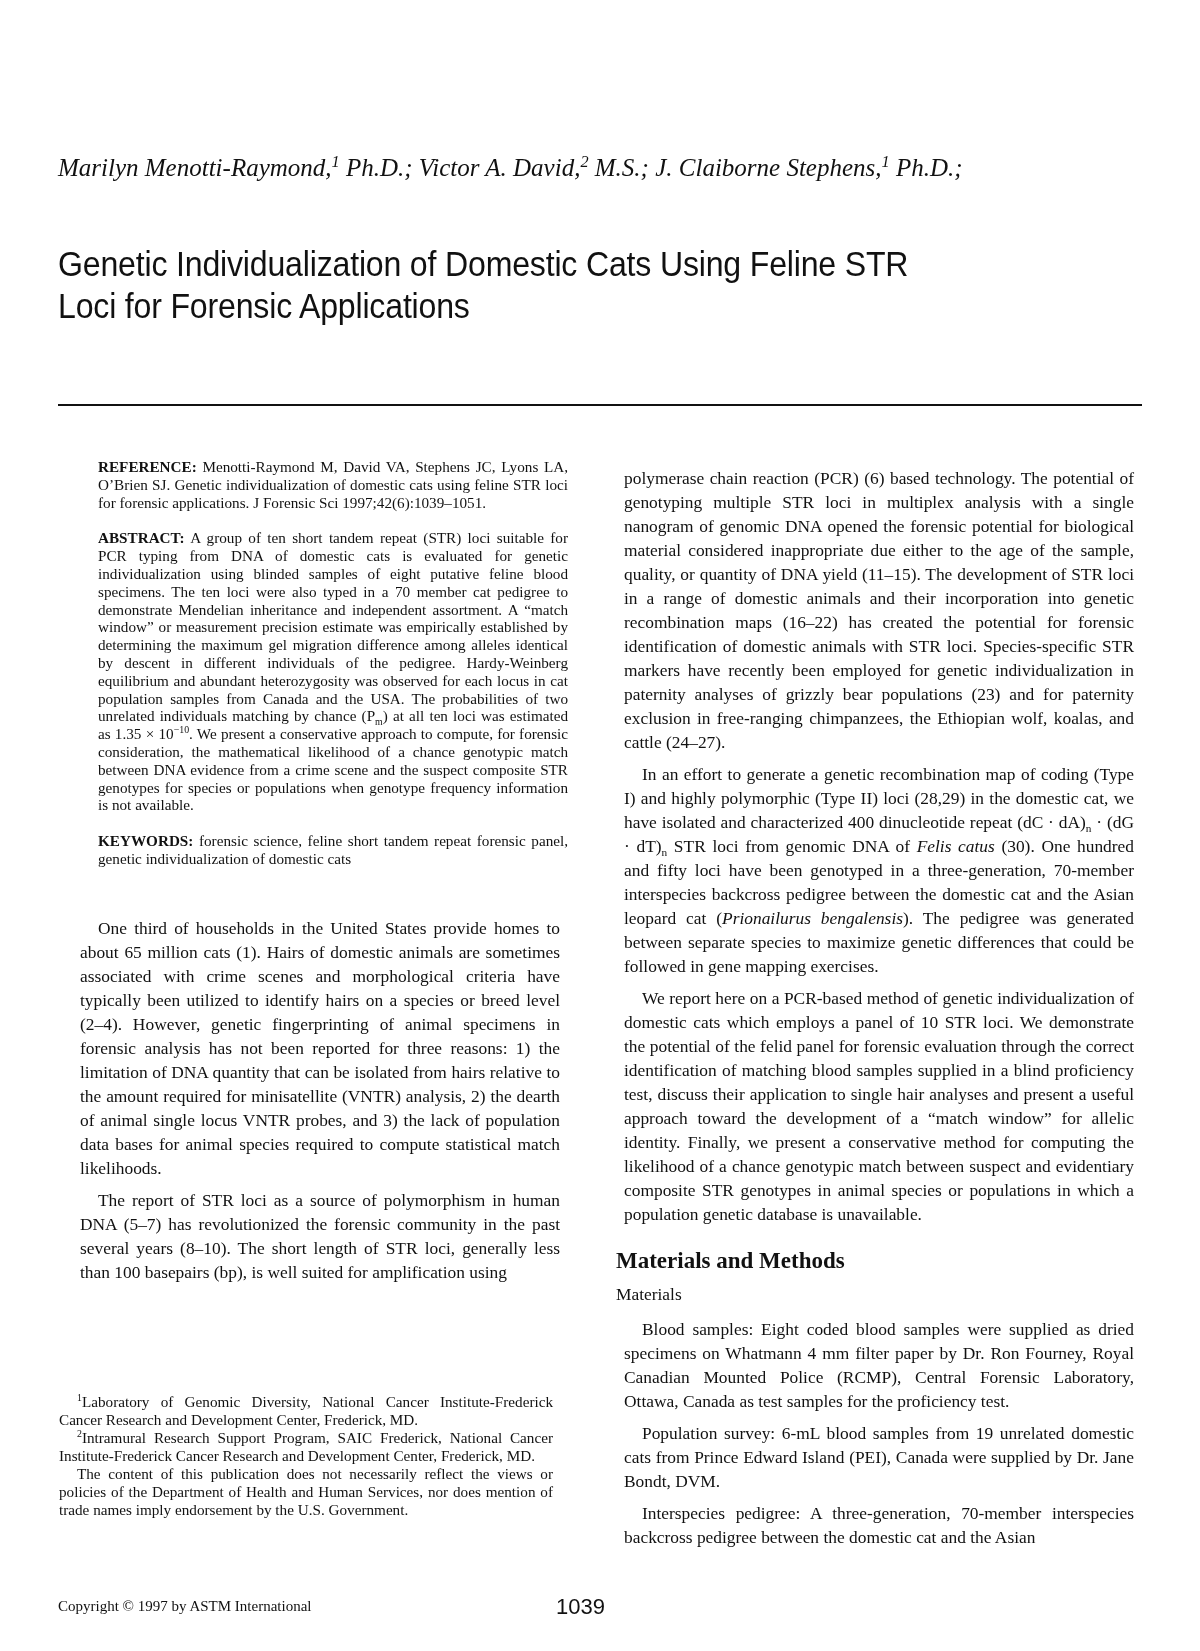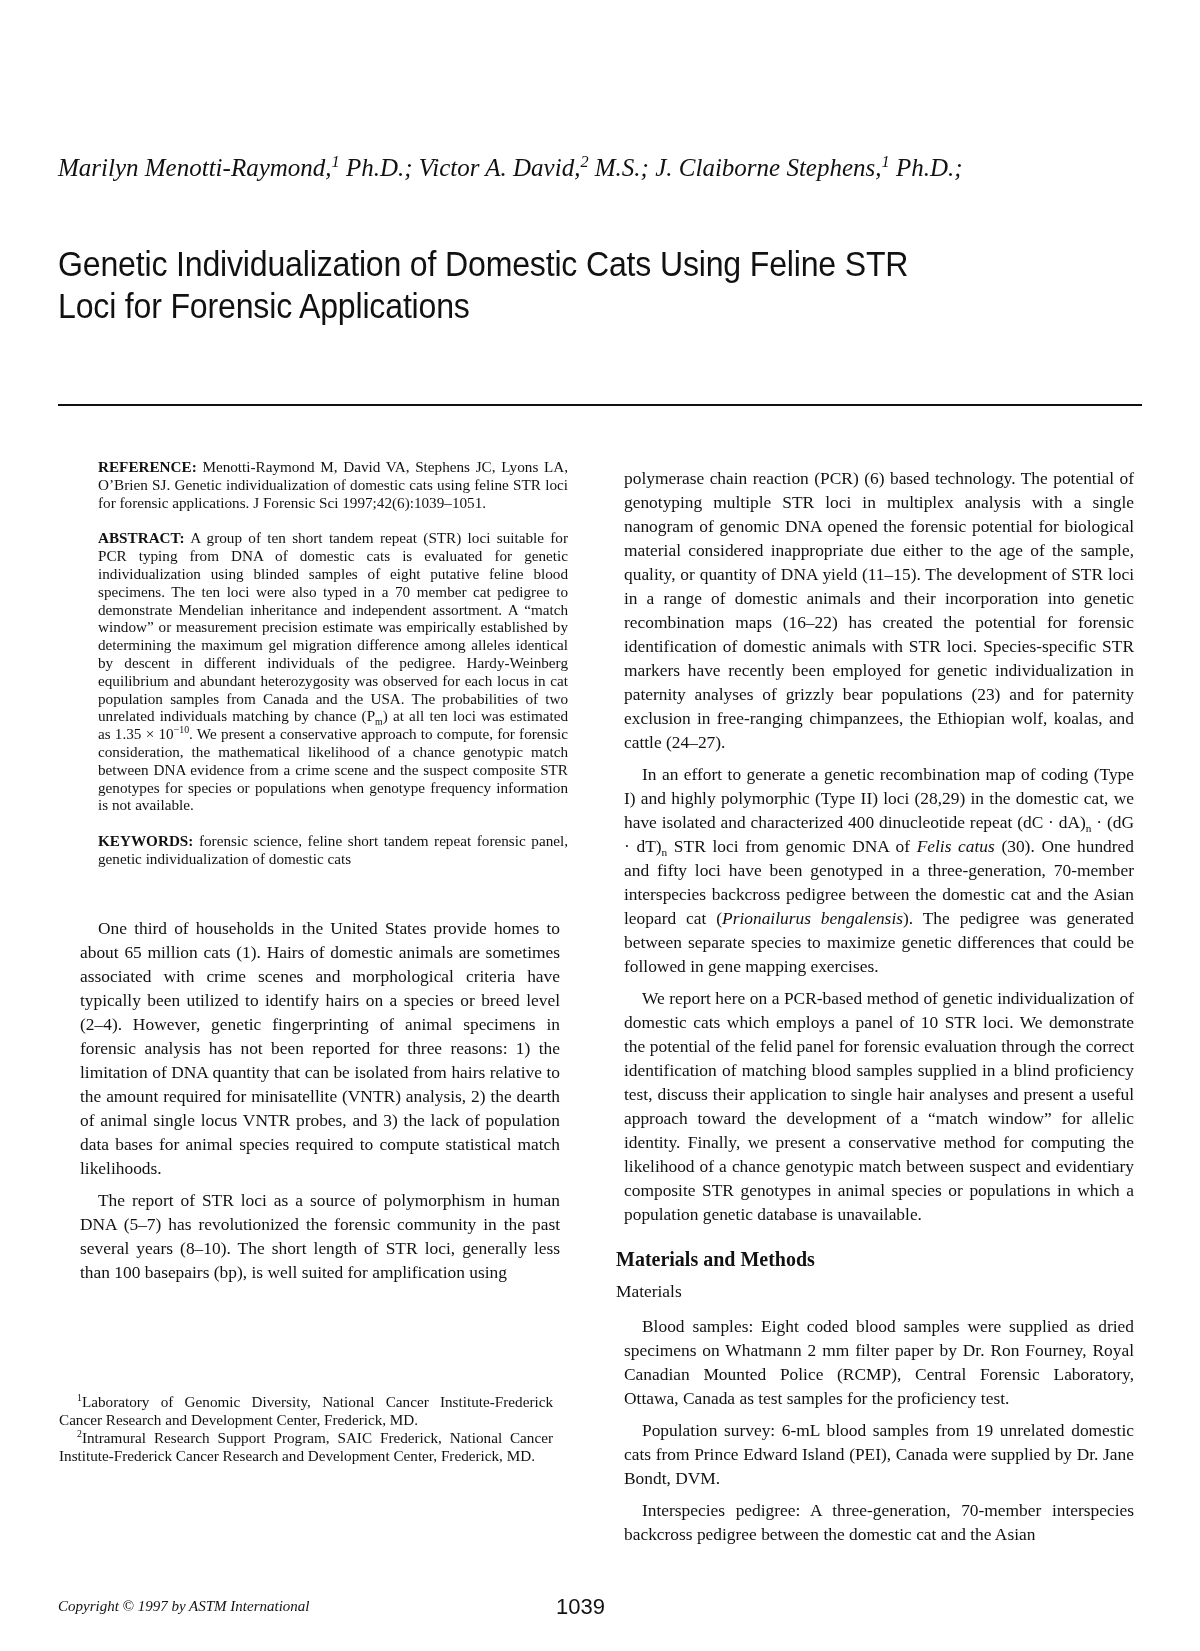--- a/index.html
+++ b/index.html
@@ -36,25 +36,25 @@
   }
   .body-p.noindent { text-indent: 0; }
 
   .footnotes { position: absolute; left: 58px; top: 1392px; width: 496px; }
   .fn {
     font-size: 15.2px; line-height: 17.6px; text-align: justify; margin: 1px; text-indent: 18px;
   }
   sup { font-size: 65%; line-height: 0; }
   sub { font-size: 65%; line-height: 0; }
 
-  .section-h { font-weight: bold; font-size: 20px; margin: 22px 0 10px 0; }
+  .section-h { font-weight: bold; font-size: 23px; margin: 22px 0 10px 0; }
   .subsection-h { font-size: 17.4px; margin: 0 0 12px 0; }
 
   .footer-left {
-    position: absolute; left: 58px; top: 1598px; font-size: 15px; font-style: italic;
+    position: absolute; left: 58px; top: 1598px; font-size: 15px;
   }
   .footer-page {
     position: absolute; left: 556px; top: 1594px; font-size: 22px;
   }
   i.sp { font-style: italic; }
 </style>
 </head>
 <body>
 
 <div class="authors serif">
@@ -87,29 +87,30 @@
 
   <div style="height:40px"></div>
 
   <p class="body-p">One third of households in the United States provide homes to about 65 million cats (1). Hairs of domestic animals are sometimes associated with crime scenes and morphological criteria have typically been utilized to identify hairs on a species or breed level (2–4). However, genetic fingerprinting of animal specimens in forensic analysis has not been reported for three reasons: 1) the limitation of DNA quantity that can be isolated from hairs relative to the amount required for minisatellite (VNTR) analysis, 2) the dearth of animal single locus VNTR probes, and 3) the lack of population data bases for animal species required to compute statistical match likelihoods.</p>
   <p class="body-p">The report of STR loci as a source of polymorphism in human DNA (5–7) has revolutionized the forensic community in the past several years (8–10). The short length of STR loci, generally less than 100 basepairs (bp), is well suited for amplification using</p>
 </div>
 
 <div class="footnotes serif">
   <p class="fn"><sup>1</sup><span>Laboratory of Genomic Diversity, National Cancer Institute-Frederick Cancer Research and Development Center, Frederick, MD.</span></p>
   <p class="fn"><sup>2</sup><span>Intramural Research Support Program, SAIC Frederick, National Cancer Institute-Frederick Cancer Research and Development Center, Frederick, MD.</span></p>
+  <p class="fn">The content of this publication does not necessarily reflect the views or policies of the Department of Health and Human Services, nor does mention of trade names imply endorsement by the U.S. Government.</p>
 </div>
 
 <div class="col-right serif">
   <p class="body-p noindent">polymerase chain reaction (PCR) (6) based technology. The potential of genotyping multiple STR loci in multiplex analysis with a single nanogram of genomic DNA opened the forensic potential for biological material considered inappropriate due either to the age of the sample, quality, or quantity of DNA yield (11–15). The development of STR loci in a range of domestic animals and their incorporation into genetic recombination maps (16–22) has created the potential for forensic identification of domestic animals with STR loci. Species-specific STR markers have recently been employed for genetic individualization in paternity analyses of grizzly bear populations (23) and for paternity exclusion in free-ranging chimpanzees, the Ethiopian wolf, koalas, and cattle (24–27).</p>
   <p class="body-p"><span>In an effort to generate a genetic recombination map of coding (Type I) and highly polymorphic (Type II) loci (28,29) in the domestic cat, we have isolated and characterized 400 dinucleotide repeat (dC · dA)</span><sub>n</sub><span> · (dG · dT)</span><sub>n</sub><span> STR loci from genomic DNA of </span><i class="sp">Felis catus</i><span> (30). One hundred and fifty loci have been genotyped in a three-generation, 70-member interspecies backcross pedigree between the domestic cat and the Asian leopard cat (</span><i class="sp">Prionailurus bengalensis</i><span>). The pedigree was generated between separate species to maximize genetic differences that could be followed in gene mapping exercises.</span></p>
   <p class="body-p">We report here on a PCR-based method of genetic individualization of domestic cats which employs a panel of 10 STR loci. We demonstrate the potential of the felid panel for forensic evaluation through the correct identification of matching blood samples supplied in a blind proficiency test, discuss their application to single hair analyses and present a useful approach toward the development of a “match window” for allelic identity. Finally, we present a conservative method for computing the likelihood of a chance genotypic match between suspect and evidentiary composite STR genotypes in animal species or populations in which a population genetic database is unavailable.</p>
 
   <div class="section-h">Materials and Methods</div>
   <div class="subsection-h">Materials</div>
 
-  <p class="body-p">Blood samples: Eight coded blood samples were supplied as dried specimens on Whatmann 2 mm filter paper by Dr. Ron Fourney, Royal Canadian Mounted Police (RCMP), Central Forensic Laboratory, Ottawa, Canada as test samples for the proficiency test.</p>
+  <p class="body-p">Blood samples: Eight coded blood samples were supplied as dried specimens on Whatmann 4 mm filter paper by Dr. Ron Fourney, Royal Canadian Mounted Police (RCMP), Central Forensic Laboratory, Ottawa, Canada as test samples for the proficiency test.</p>
   <p class="body-p">Population survey: 6-mL blood samples from 19 unrelated domestic cats from Prince Edward Island (PEI), Canada were supplied by Dr. Jane Bondt, DVM.</p>
   <p class="body-p">Interspecies pedigree: A three-generation, 70-member interspecies backcross pedigree between the domestic cat and the Asian</p>
 </div>
 
 <div class="footer-left serif">Copyright © 1997 by ASTM International</div>
 <div class="footer-page sans">1039</div>
 
 </body></html>

